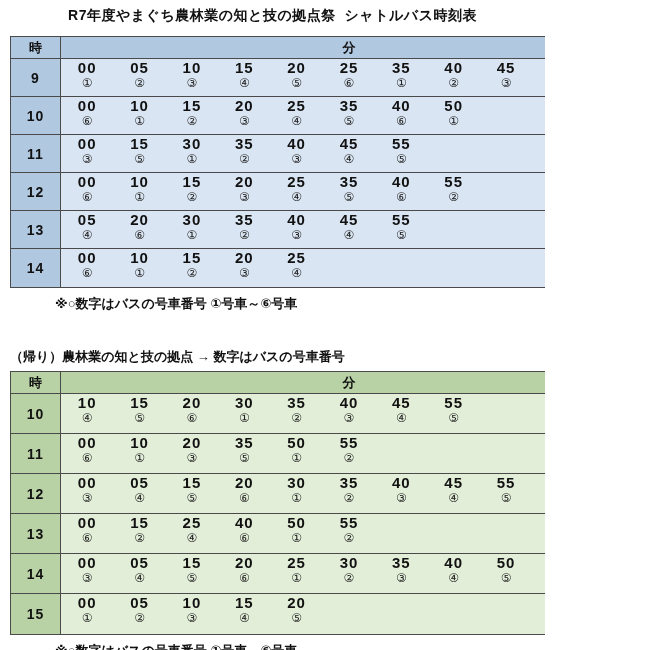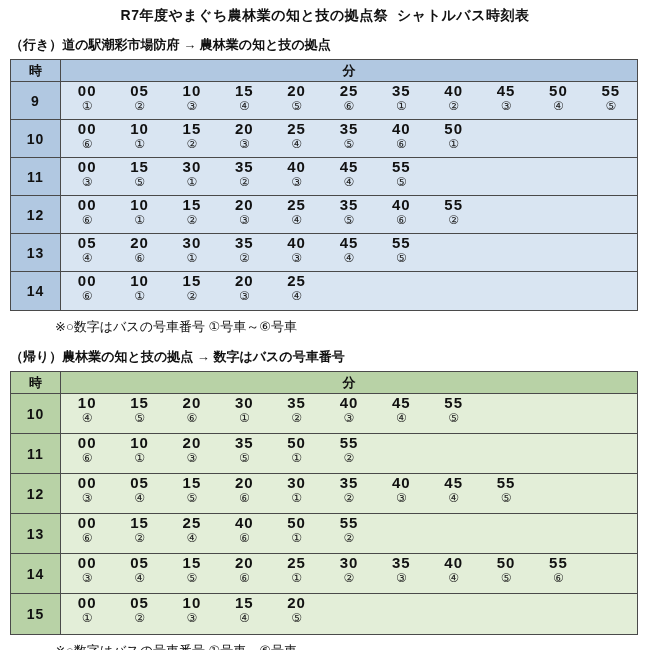--- a/index.html
+++ b/index.html
@@ -3,21 +3,21 @@
 <meta charset="utf-8">
 <style>
   * { box-sizing: border-box; }
   html, body { margin: 0; padding: 0; }
   body {
     width: 650px; height: 650px;
     background: #ffffff;
     font-family: "Liberation Sans", "DejaVu Sans", sans-serif;
     color: #111;
   }
-  .page { position: relative; width: 650px; height: 650px; overflow: hidden; }
+  .page { position: relative; width: 545px; height: 650px; overflow: hidden; }
 
   .title {
     position: absolute; top: 7px; left: 0; width: 100%;
     text-align: center; font-weight: bold; font-size: 14px;
     letter-spacing: 0.5px; white-space: pre;
   }
 
   .section { position: absolute; left: 10px; width: 628px; }
   #sec0 { top: 36px; }
   #sec1 { top: 348px; }
@@ -44,31 +44,30 @@
   .hour-cell {
     width: 50px; border-right: 1px solid var(--border); background: var(--head);
     display: flex; align-items: center; justify-content: center;
     font-weight: bold; font-size: 14px; letter-spacing: 1px;
   }
   .minutes { flex: 1; display: flex; align-items: flex-start; padding-top: 0; }
   .slot { width: 9.0909%; text-align: center; }
   .slot .m { font-weight: bold; font-size: 15px; line-height: 18px; letter-spacing: 1px; }
   .slot .b { font-size: 12px; line-height: 13px; color: #222; }
 
-  .note { font-weight: normal; font-size: 13px; margin: 7px 0 0 45px; white-space: pre; }
+  .note { font-weight: bold; font-size: 13px; margin: 7px 0 0 45px; white-space: pre; }
 </style>
 </head>
 <body>
 
 <div class="page">
 
   <div class="title">R7年度やまぐち農林業の知と技の拠点祭  シャトルバス時刻表</div>
 
   <div class="section" id="sec0">
-    <div class="sec-label">（行き）道の駅潮彩市場防府 → 農林業の知と技の拠点</div>
     <div class="tt t-blue" id="tbl0" style="--head: #b1c8e1; --cell: #d9e5f2; --border: #4a4a4a;">
       <div class="tt-header">
         <div class="hour-head">時</div>
         <div class="min-head">分</div>
       </div>
       <div>
           <div class="tt-row">
             <div class="hour-cell">9</div>
             <div class="minutes">
               <div class="slot">

